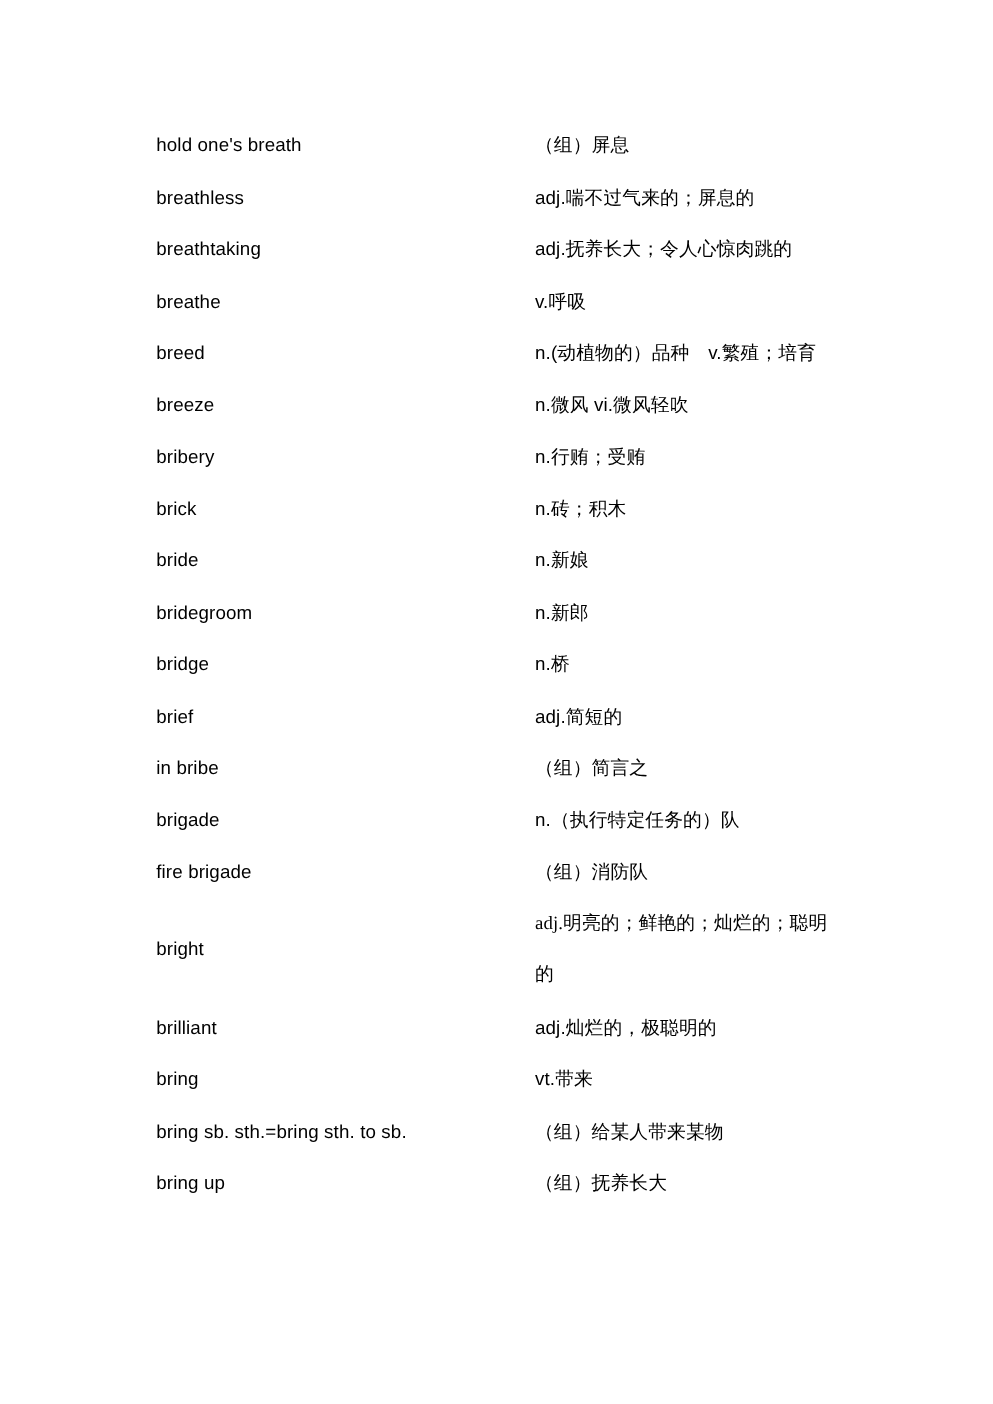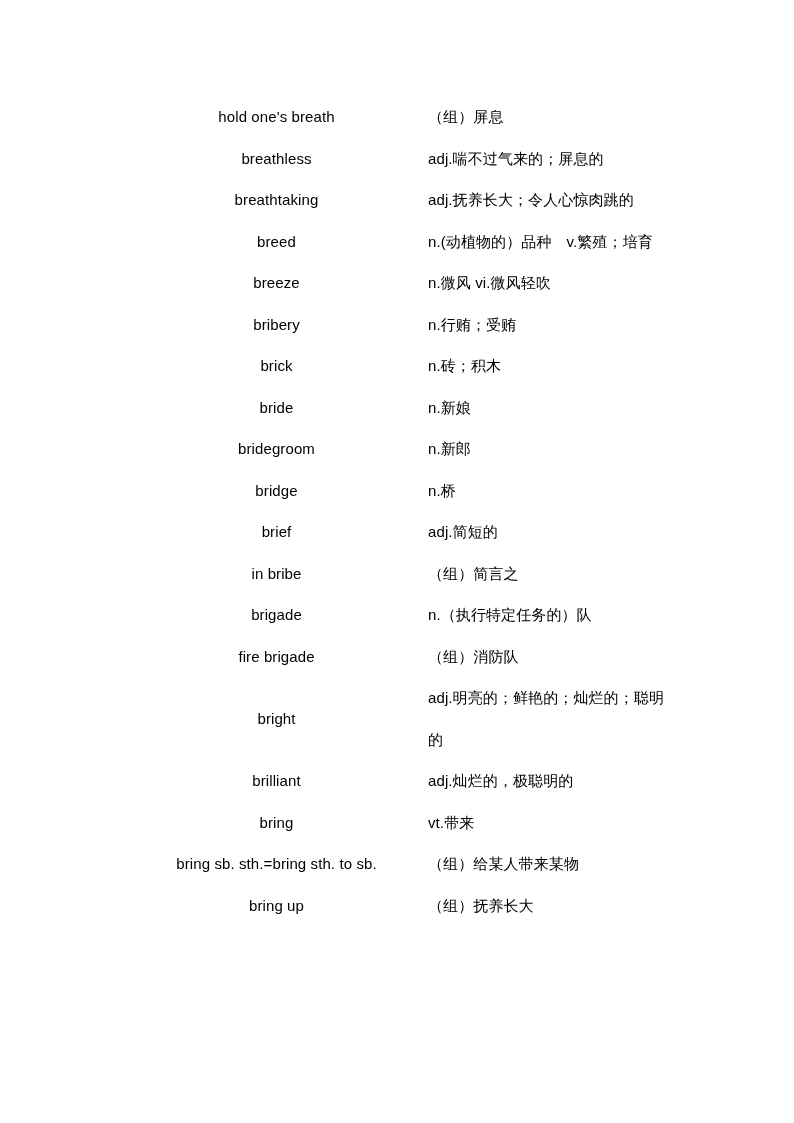--- a/index.html
+++ b/index.html
@@ -41,40 +41,40 @@
     vertical-align: middle;
     border: none;
   }
 
   .term {
     font-size: 15px;
     line-height: 41.5px;
     height: 41.5px;
     white-space: nowrap;
     letter-spacing: 0.1px;
-    text-align: center;
   }
 
   .def {
     font-size: 15px;
     line-height: 41.5px;
     height: 41.5px;
     white-space: nowrap;
     letter-spacing: 0.1px;
   }
 
   
   tr.tall .term,
   tr.tall .def {
     height: 83px;
     white-space: normal;
   }
   tr.tall .def {
     line-height: 41.5px;
     width: 262px;
+    font-family: Liberation Serif, serif;
   }
   tr.tall .term {
     line-height: 41.5px;
   }
 </style>
 </head>
 <body>
 
 <div id="vocab-page">
   <table class="vocab-table">
@@ -87,20 +87,24 @@
           <td class="term">hold one's breath</td>
           <td class="def">（组）屏息</td>
         </tr>
         <tr>
           <td class="term">breathless</td>
           <td class="def">adj.喘不过气来的；屏息的</td>
         </tr>
         <tr>
           <td class="term">breathtaking</td>
           <td class="def">adj.抚养长大；令人心惊肉跳的</td>
+        </tr>
+        <tr>
+          <td class="term">breathe</td>
+          <td class="def">v.呼吸</td>
         </tr>
         <tr>
           <td class="term">breed</td>
           <td class="def">n.(动植物的）品种　v.繁殖；培育</td>
         </tr>
         <tr>
           <td class="term">breeze</td>
           <td class="def">n.微风 vi.微风轻吹</td>
         </tr>
         <tr>

